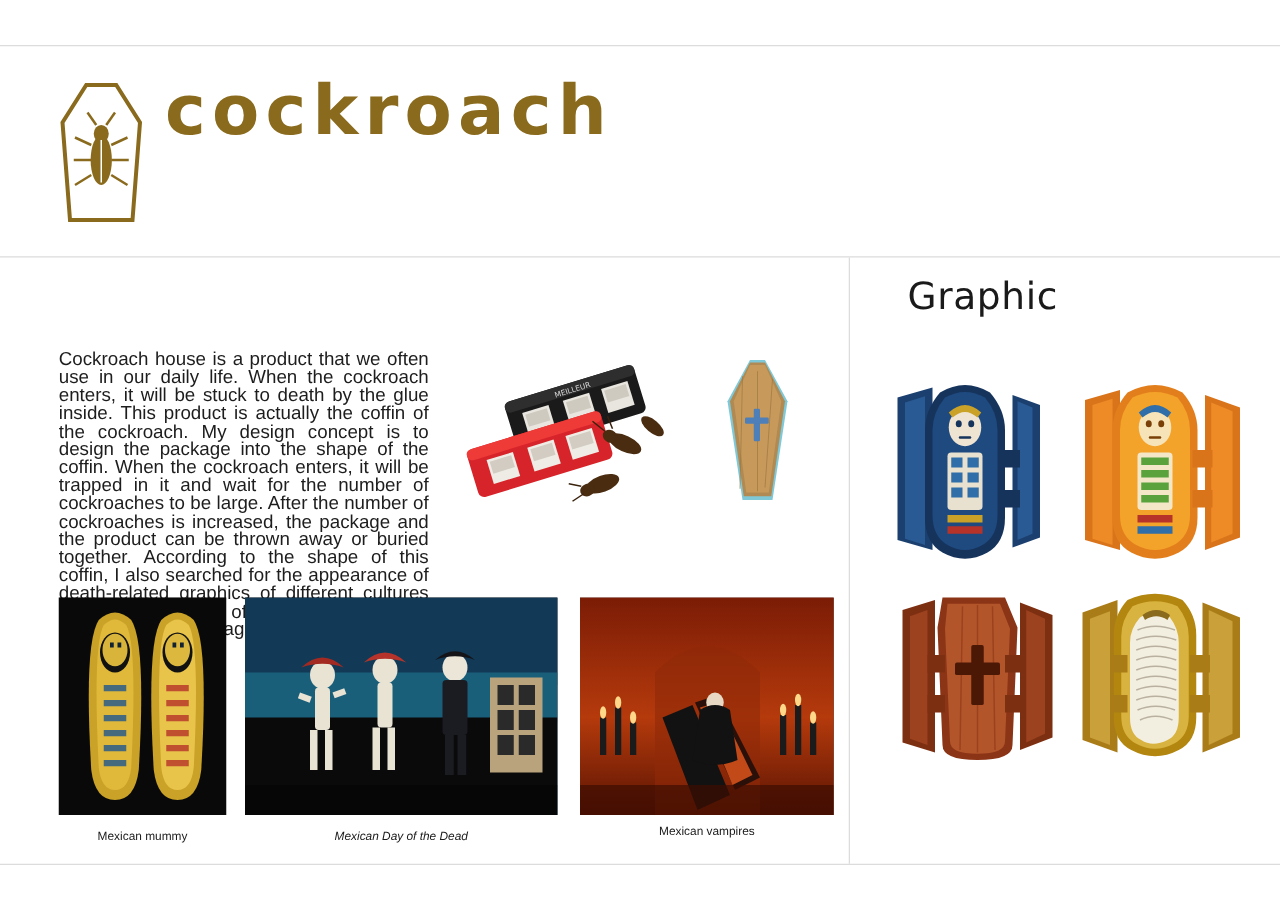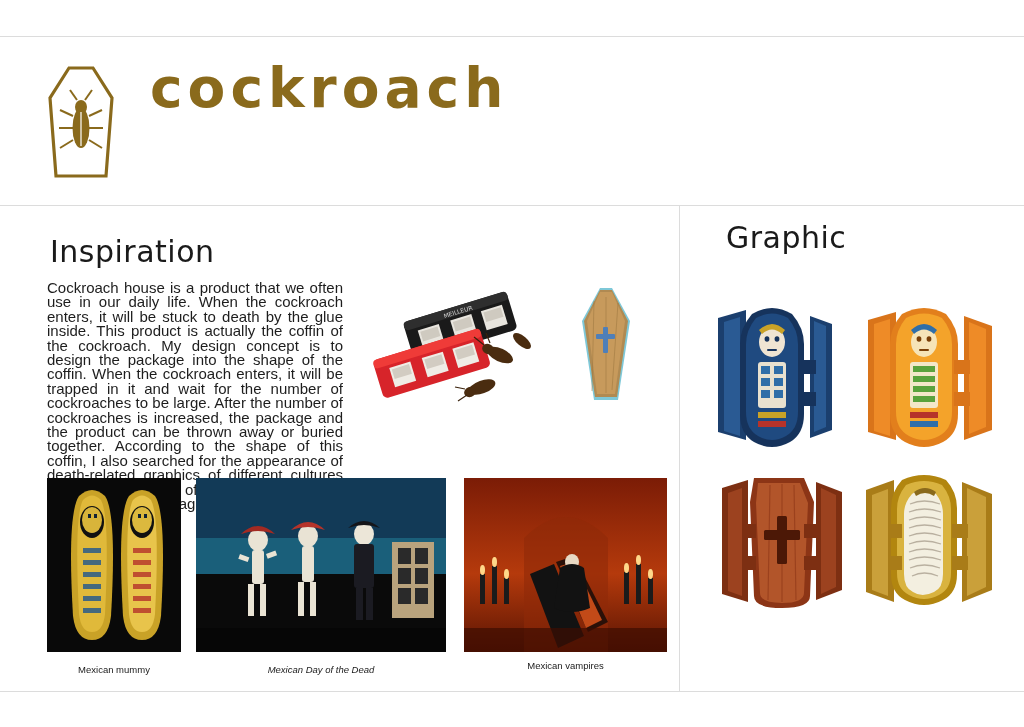--- a/index.html
+++ b/index.html
@@ -32,21 +32,21 @@
     display: flex;
     align-items: flex-start;
   }
   .logo-mark {
     width: 66px;
     height: 112px;
     flex: 0 0 auto;
     margin-top: 4px;
   }
   .logo-text {
-    margin-left: 36px;
+    margin-left: 18px;
     color: #8a6a1c;
     font-size: 55px;
     line-height: 52px;
     font-weight: 700;
     letter-spacing: 5px;
     font-family: "DejaVu Sans", sans-serif;
   }
   .logo-text .line2 { display: block; }
 
   
@@ -186,21 +186,20 @@
         <line x1="25" y1="74" x2="12" y2="82" stroke="#8a6a1c" stroke-width="2"></line>
         <line x1="41" y1="74" x2="54" y2="82" stroke="#8a6a1c" stroke-width="2"></line>
         <line x1="33" y1="46" x2="33" y2="80" stroke="#fff" stroke-width="1.2"></line>
       </svg>
     </span>
     <div class="logo-text">
       <span>cockroach</span>
     </div>
   </div>
 
-  <div class="heading heading-inspiration">Inspiration</div>
 
   <div class="body-text">Cockroach house is a product that we often use in our daily life. When the cockroach enters, it will be stuck to death by the glue inside. This product is actually the coffin of the cockroach. My design concept is to design the package into the shape of the coffin. When the cockroach enters, it will be trapped in it and wait for the number of cockroaches to be large. After the number of cockroaches is increased, the package and the product can be thrown away or buried together. According to the shape of this coffin, I also searched for the appearance of death-related graphics of different cultures in different parts of the world as the appearance of packaging.</div>
 
   <div class="trap-photo">
     <svg viewBox="0 0 190 130" width="190" height="130">
 
       <g transform="rotate(-17 95 55)">
         <rect x="40" y="22" width="108" height="40" rx="5" fill="#1a1a1a"></rect>
         <rect x="40" y="22" width="108" height="9" rx="4" fill="#2e2e2e"></rect>
         <rect x="52" y="34" width="22" height="20" fill="#e9e6df"></rect>

